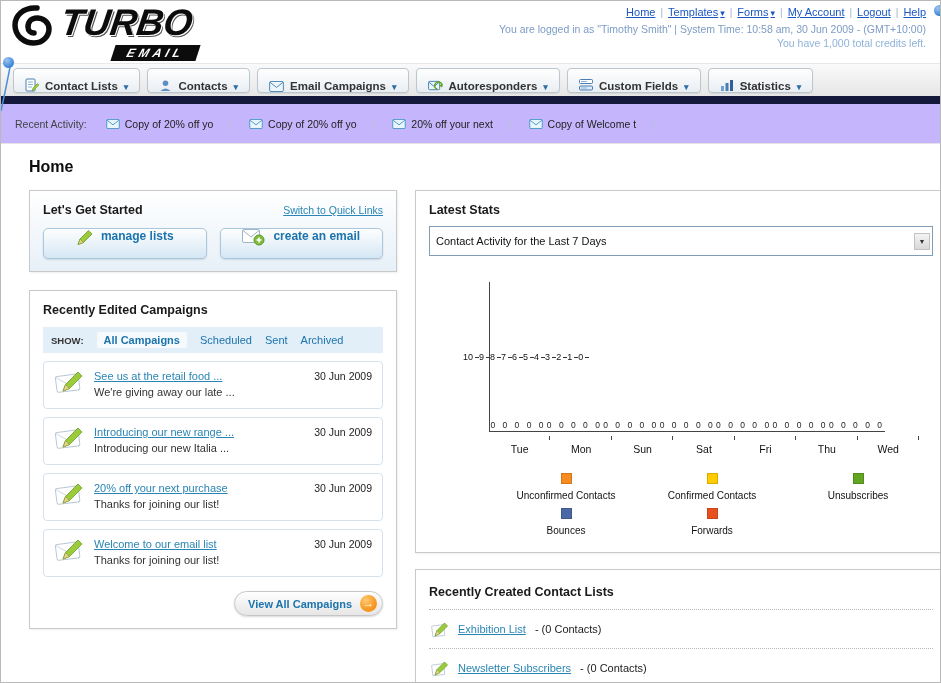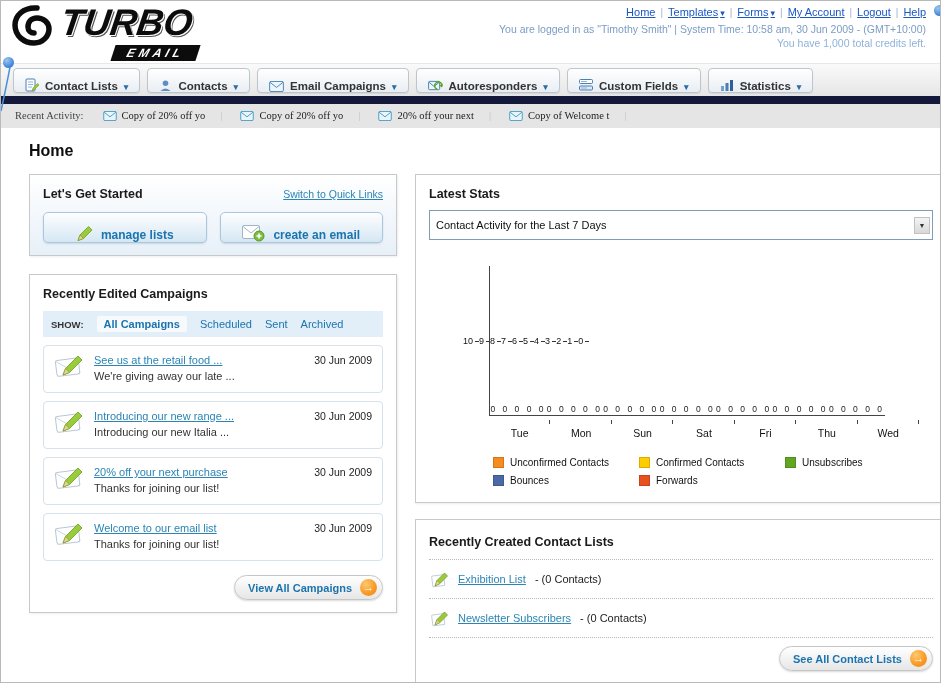--- a/index.html
+++ b/index.html
@@ -48,22 +48,22 @@
   .nav-tab {
     display:flex; align-items:flex-end; gap:6px; height:25px; padding:0 11px;
     background:linear-gradient(#ffffff,#e9eef3); border:1px solid #bcc6cf; border-radius:4px;
     font-size:11.5px; font-weight:bold; color:#333; cursor:pointer; box-shadow:0 1px 1px rgba(0,0,0,.08);
   }
   .caret::after { content:"▾"; color:#2e6da4; font-size:9px; }
   .dark-bar { height:8px; background:#14183a; }
 
   
   .activity-bar {
-    height:24px; background:#e5e5e5; border-bottom:1px solid #e4e4e4;
-    display:flex; align-items:center; padding-left:14px; font-size:10.5px; color:#333;font-family:Liberation Serif, serif;
+    height:40px; background:#c4b5fd; border-bottom:1px solid #e4e4e4;
+    display:flex; align-items:center; padding-left:14px; font-size:10.5px; color:#333;
   }
   .activity-label { margin-right:10px; color:#444; }
   .activity-item { display:flex; align-items:center; gap:5px; padding:0 9px; cursor:pointer; }
   .activity-item::after { content:"|"; color:#b7c3cf; margin-left:10px; }
   .act-label { color:#222; }
 
   
   .main { padding:10px 20px 0 28px; }
   .page-title { font-size:16px; font-weight:bold; color:#0e0e0e; margin:4px 0 14px; }
   .columns { display:flex; gap:18px; align-items:flex-start; }
@@ -74,21 +74,21 @@
   .panel-pad { padding:12px 13px; }
   .panel-title { font-size:12.5px; font-weight:bold; color:#1a1a1a; }
 
   
   .gs-panel { background:linear-gradient(#ffffff,#e7f0f8); margin-bottom:18px; }
   .gs-head { display:flex; justify-content:space-between; align-items:baseline; }
   .gs-link { font-size:10.5px; color:#2a85b5; text-decoration:underline; cursor:pointer; }
   .gs-buttons { display:flex; gap:13px; margin-top:11px; }
   .gs-btn {
     flex:1; height:31px; border:1px solid #a9c7de; border-radius:5px;
-    background:linear-gradient(#fefefe,#d5e7f4); display:flex; align-items:flex-end; justify-content:center;
+    background:linear-gradient(#fefefe,#d5e7f4); display:flex; align-items:flex-start; justify-content:center;
     gap:8px; font-size:12px; font-weight:bold; color:#1b74ae; cursor:pointer;
     box-shadow:0 1px 2px rgba(0,0,0,.12);
   }
 
   
   .show-bar { background:#e2eef8; margin-top:10px; padding:5px 8px; display:flex; align-items:center; gap:13px; font-size:11px; }
   .show-label { font-size:9.5px; font-weight:bold; color:#333; }
   .show-tab { color:#1b74ae; cursor:pointer; }
   .show-tab.active { background:#f6fafd; padding:2px 7px; border-radius:2px; font-weight:bold; }
   .campaign-row {
@@ -130,21 +130,21 @@
   .plot { width:396px; height:150px; border-left:1px solid #444; border-bottom:1px solid #444; position:relative; }
   .groups { position:absolute; left:0; right:0; bottom:1px; display:flex; }
   .chart-group { flex:1; text-align:center; }
   .chart-zeros { font-size:8.5px; color:#222; letter-spacing:2.5px; white-space:nowrap; }
   .ticks-row { display:flex; margin-left:34px; padding-left:26px; width:456px; height:4px; }
   .x-tick-cell { flex:1; border-right:1px solid #444; }
   .x-row { display:flex; margin-left:34px; padding-left:26px; width:456px; }
   .x-label { flex:1; text-align:center; font-size:10.5px; color:#111; padding-top:3px; }
 
   .legend { margin:18px 0 4px 64px; display:flex; flex-wrap:wrap; width:440px; row-gap:7px; }
-  .legend-item { width:146px; display:flex; align-items:center; gap:6px; font-size:10px; color:#111; }
+  .legend-item { width:146px; display:flex; align-items:center; gap:6px; font-size:10px; color:#111;flex-direction:column; }
   .legend-swatch { width:11px; height:11px; flex:none; border:1px solid rgba(0,0,0,.15); }
 
   
   .cl-panel { margin-top:16px; }
   .cl-title-row { padding-bottom:9px; border-bottom:1px dotted #b9b9b9; }
   .cl-row { display:flex; align-items:center; gap:9px; padding:10px 2px; border-bottom:1px dotted #b9b9b9; font-size:11px; }
   .cl-link { color:#2a85b5; text-decoration:underline; cursor:pointer; }
   .cl-detail { color:#222; }
   .cl-btn-row { display:flex; justify-content:flex-end; margin-top:8px; }
 

